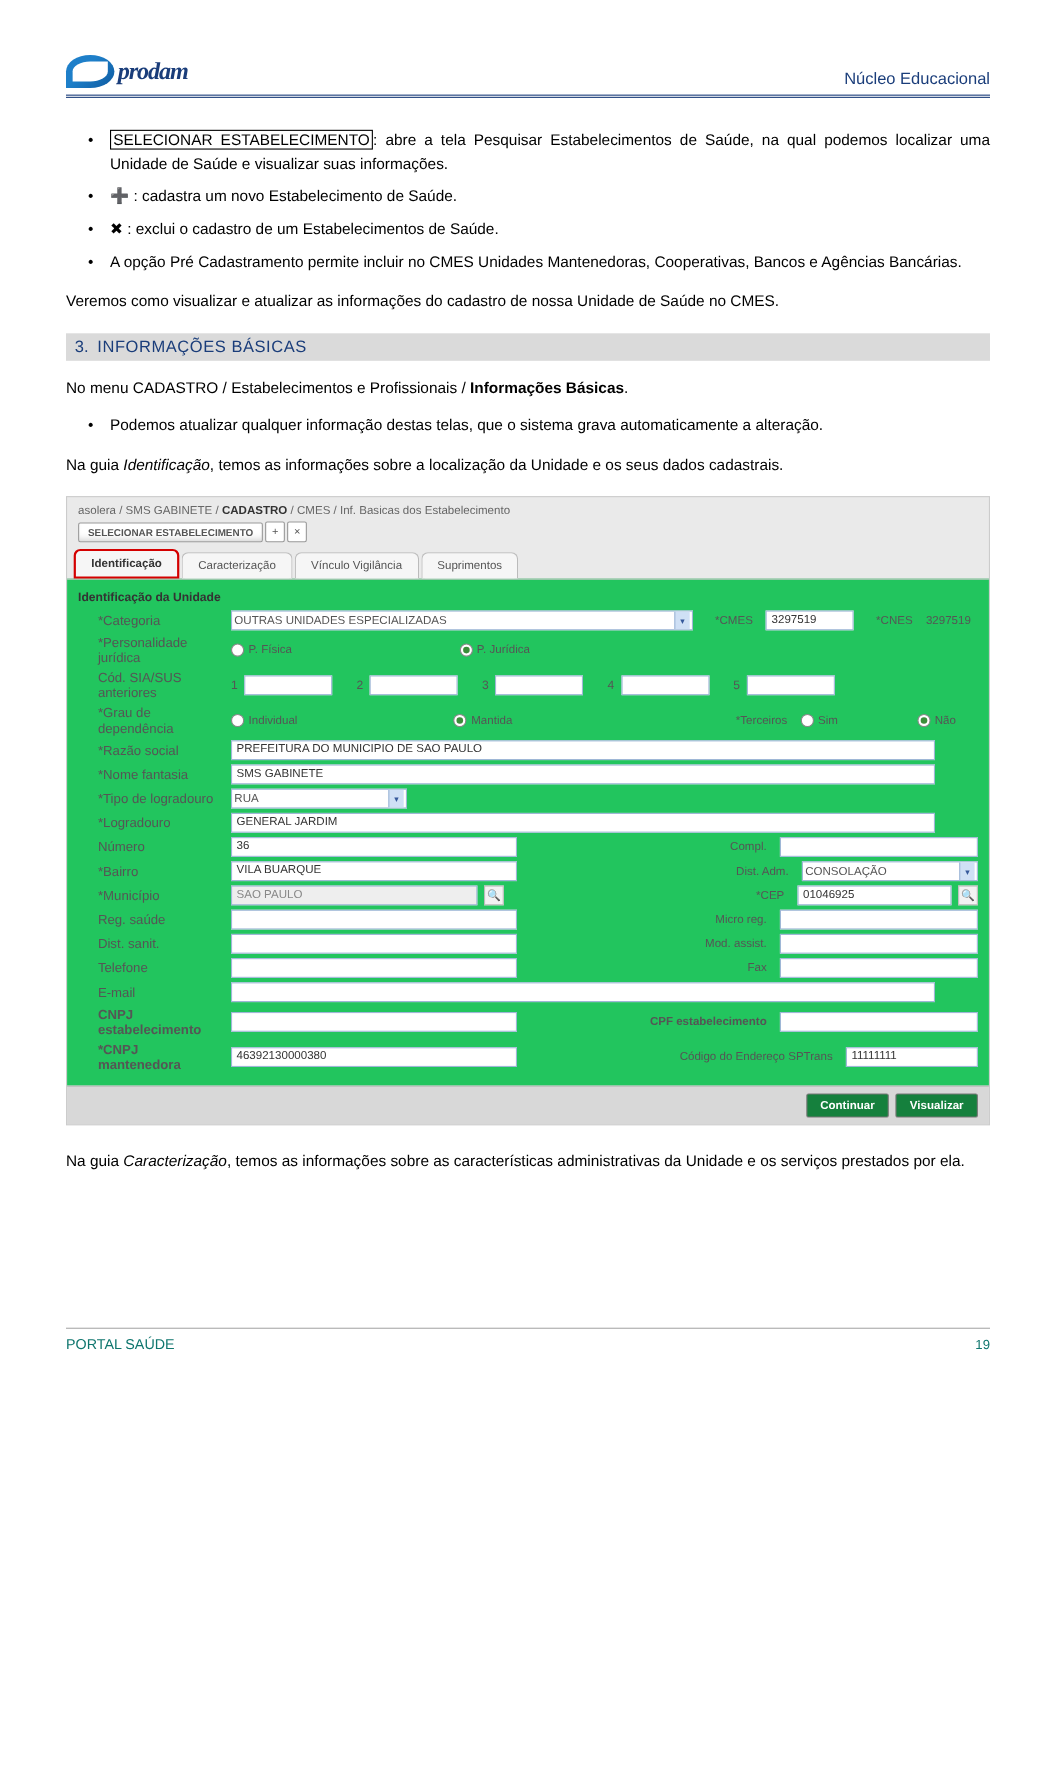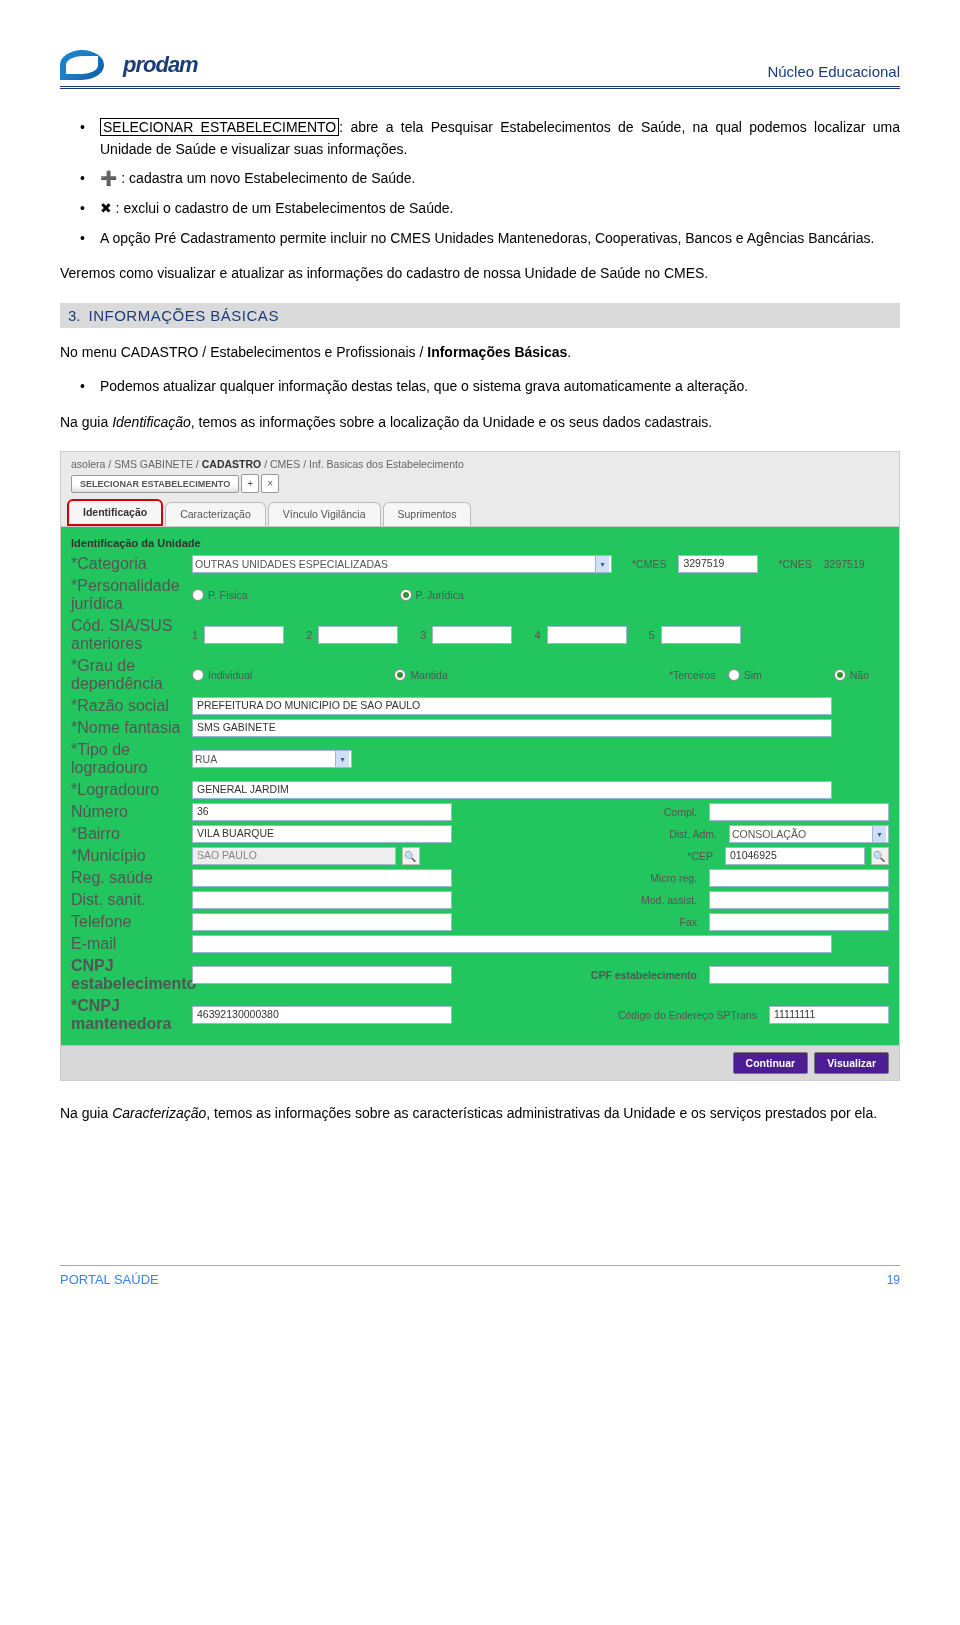--- a/index.html
+++ b/index.html
@@ -14,21 +14,21 @@
   }
   .page { padding: 50px 60px 30px 60px; }
   .header {
     display: flex;
     align-items: flex-end;
     justify-content: space-between;
     border-bottom: 3px double #1a3d7a;
     padding-bottom: 6px;
     margin-bottom: 28px;
   }
-  .logo-group { display: flex; align-items: center; gap: 19px; }
+  .logo-group { display: flex; align-items: center; gap: 3px; font-family: Liberation Serif, serif; }
   .logo-mark {
     width: 44px; height: 30px;
     background: linear-gradient(135deg, #1e7fc9 40%, #0d5aa0 100%);
     border-radius: 50% 50% 50% 0;
     position: relative;
   }
   .logo-mark::before {
     content: ""; position: absolute; inset: 6px;
     background: #fff; border-radius: 50% 0 50% 0;
   }
@@ -101,21 +101,21 @@
   .ss-panel {
     background: #22c55e;
     border-top: 1px solid #c9c9c9;
     padding: 6px 10px 10px;
   }
   .ss-section-title {
     font-weight: bold; color: #333; font-size: 11px;
     padding: 4px 0 4px 0;
   }
   .ss-row { display: flex; align-items: center; padding: 2px 0; min-height: 22px; gap: 6px; }
-  .ss-label { width: 115px; color: #555; font-size: 16px; flex-shrink: 0; }
+  .ss-label { width: 115px; color: #555; font-size: 12px; flex-shrink: 0; margin-left: 18px; }
   .ss-label.req::before { content: "*"; }
   .ss-input {
     background: #fff; border: 1px solid #9eb7d6;
     height: 18px; padding: 1px 4px; font-size: 10.5px; color: #333;
   }
   .ss-input.readonly { background: #eee; color: #888; }
   .ss-select { background: #fff; border: 1px solid #9eb7d6; height: 18px;
     font-size: 10.5px; padding: 0 2px; display: inline-flex; align-items: center; }
   .ss-select .arrow { background: #cfe0f5; border-left: 1px solid #9eb7d6;
     width: 14px; height: 16px; margin-left: 6px; display: inline-flex; align-items: center; justify-content: center; font-size: 8px; color: #36599b; }
@@ -128,30 +128,30 @@
     content: ""; width: 6px; height: 6px; background: #3a8f3a; border-radius: 50%;
   }
   .ss-mag {
     width: 18px; height: 18px; background: #f2f2f2; border: 1px solid #bbb;
     display: inline-flex; align-items: center; justify-content: center; font-size: 10px; color: #666;
   }
   .ss-seglabel { color: #555; font-size: 10.5px; padding: 0 6px 0 14px; }
   .ss-bottombar { display: flex; justify-content: flex-end; gap: 6px;
     background: #d8d8d8; padding: 6px 10px; border-top: 1px solid #bbb; }
   .ss-action {
-    background: #4c1d95; color: #fff; border: 1px solid #777; border-radius: 2px;
+    background: #15803d; color: #fff; border: 1px solid #777; border-radius: 2px;
     padding: 4px 12px; font-size: 10.5px; font-weight: bold;
   }
 
   
   .page-footer {
     display: flex; justify-content: space-between; align-items: flex-end;
     border-top: 1px solid #aaa;
     margin-top: 140px; padding-top: 6px;
-    font-size: 13px; color: #3b82f6;
+    font-size: 13px; color: #0f766e;
   }
 </style>
 </head>
 <body>
 
 <div class="page">
 
   <div class="header">
     <div class="logo-group">
       <div class="logo-mark"></div>
@@ -320,21 +320,21 @@
         <div style="flex:1"></div>
         <div class="ss-seglabel">Dist. Adm.</div>
         <div class="ss-select" style="width:160px">
           <span style="flex:1">CONSOLAÇÃO</span>
           <span class="arrow">▾</span>
         </div>
       </div>
 
       <div class="ss-row">
         <div class="ss-label req">Município</div>
-        <div class="ss-input readonly" style="width:204px">SAO PAULO</div>
+        <div class="ss-input readonly" style="width:224px">SAO PAULO</div>
         <div class="ss-mag">🔍</div>
         <div style="flex:1"></div>
         <div class="ss-seglabel">*<span>CEP</span></div>
         <div class="ss-input" style="width:140px">01046925</div>
         <div class="ss-mag">🔍</div>
       </div>
 
       <div class="ss-row">
         <div class="ss-label">Reg. saúde</div>
         <div class="ss-input" style="width:260px"></div>

